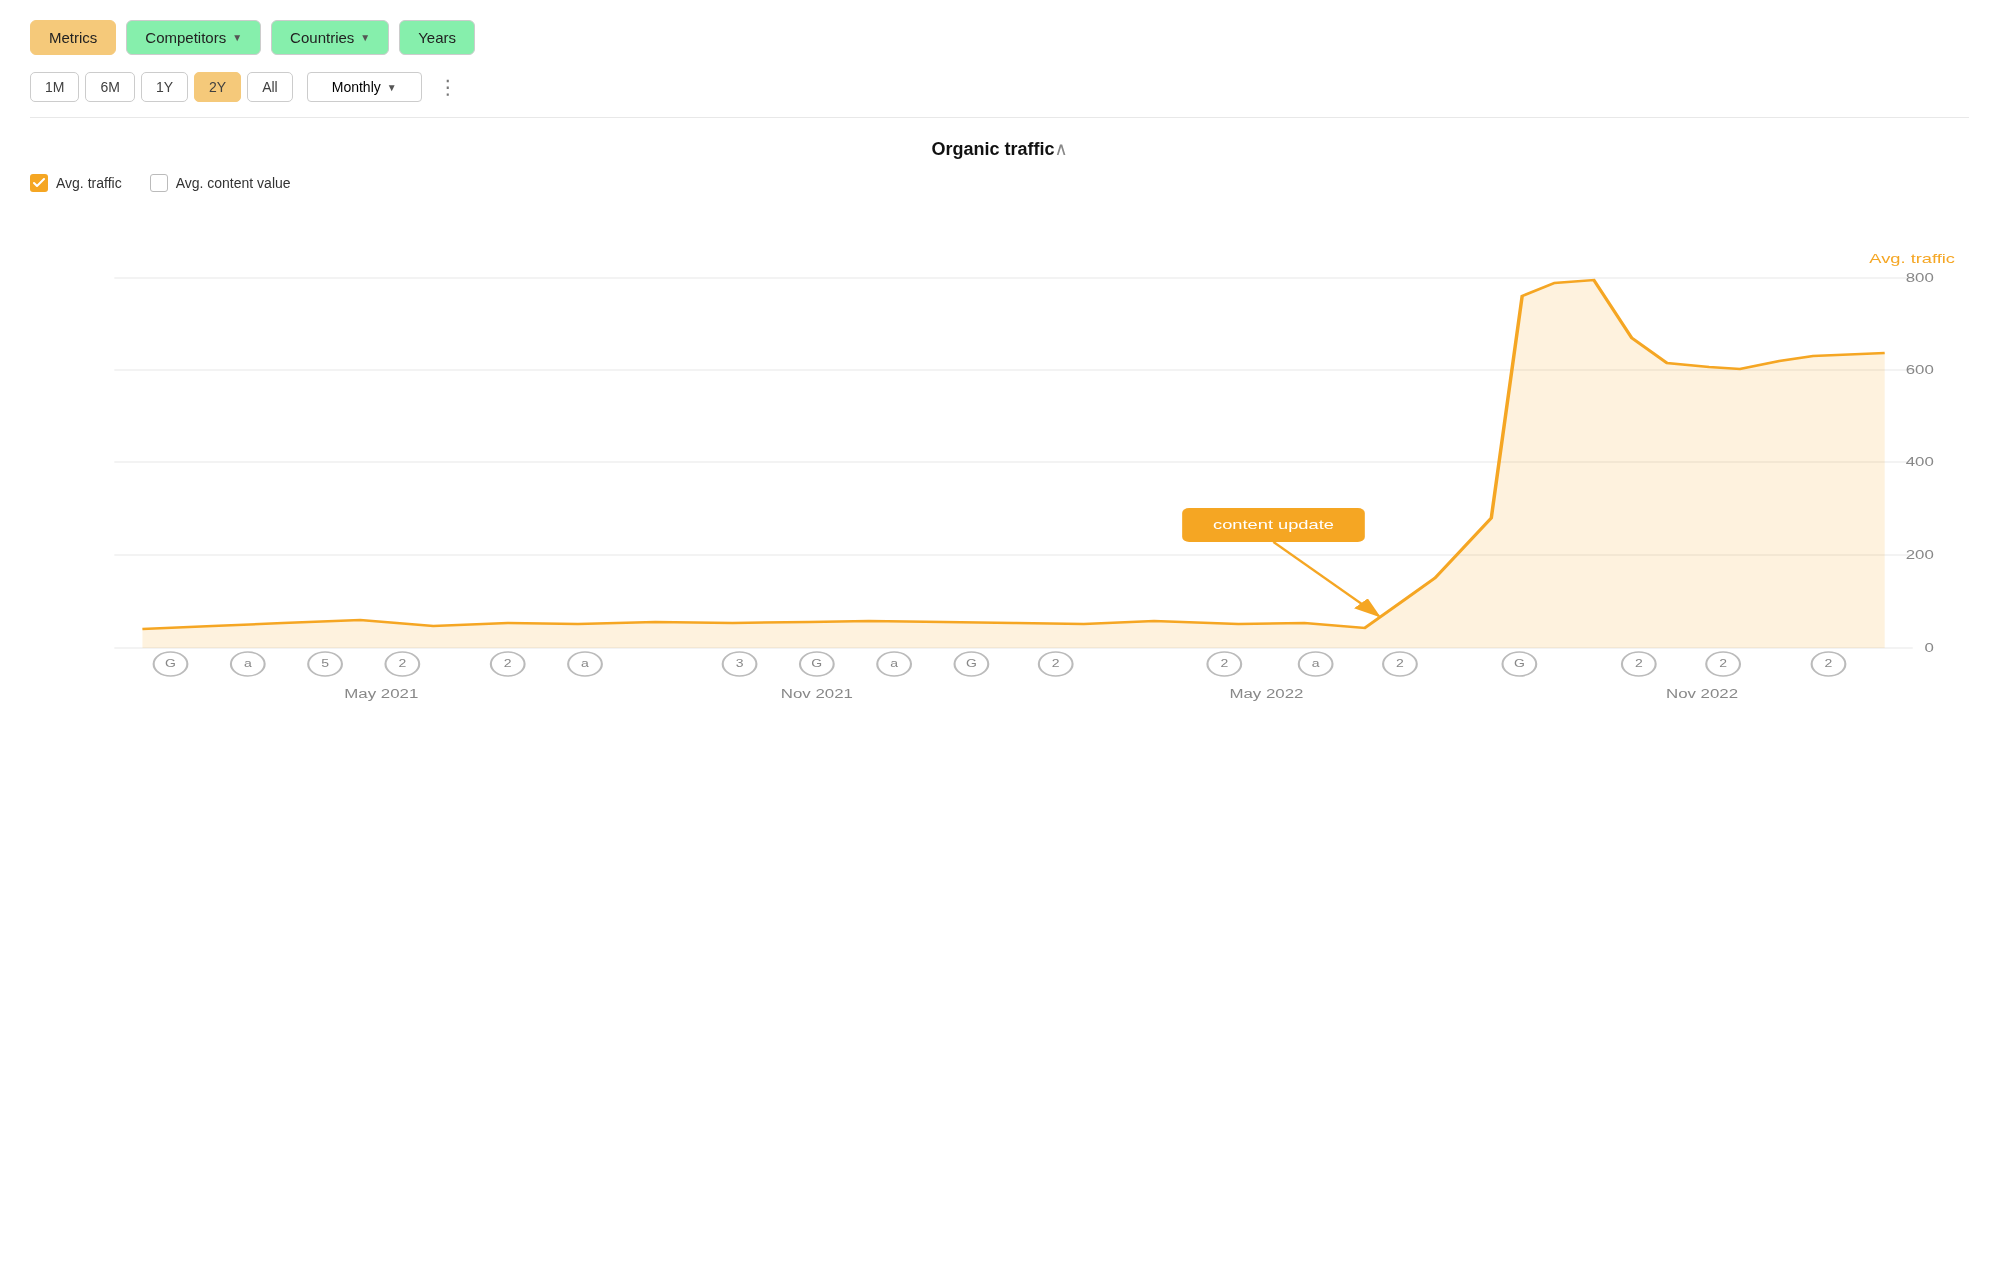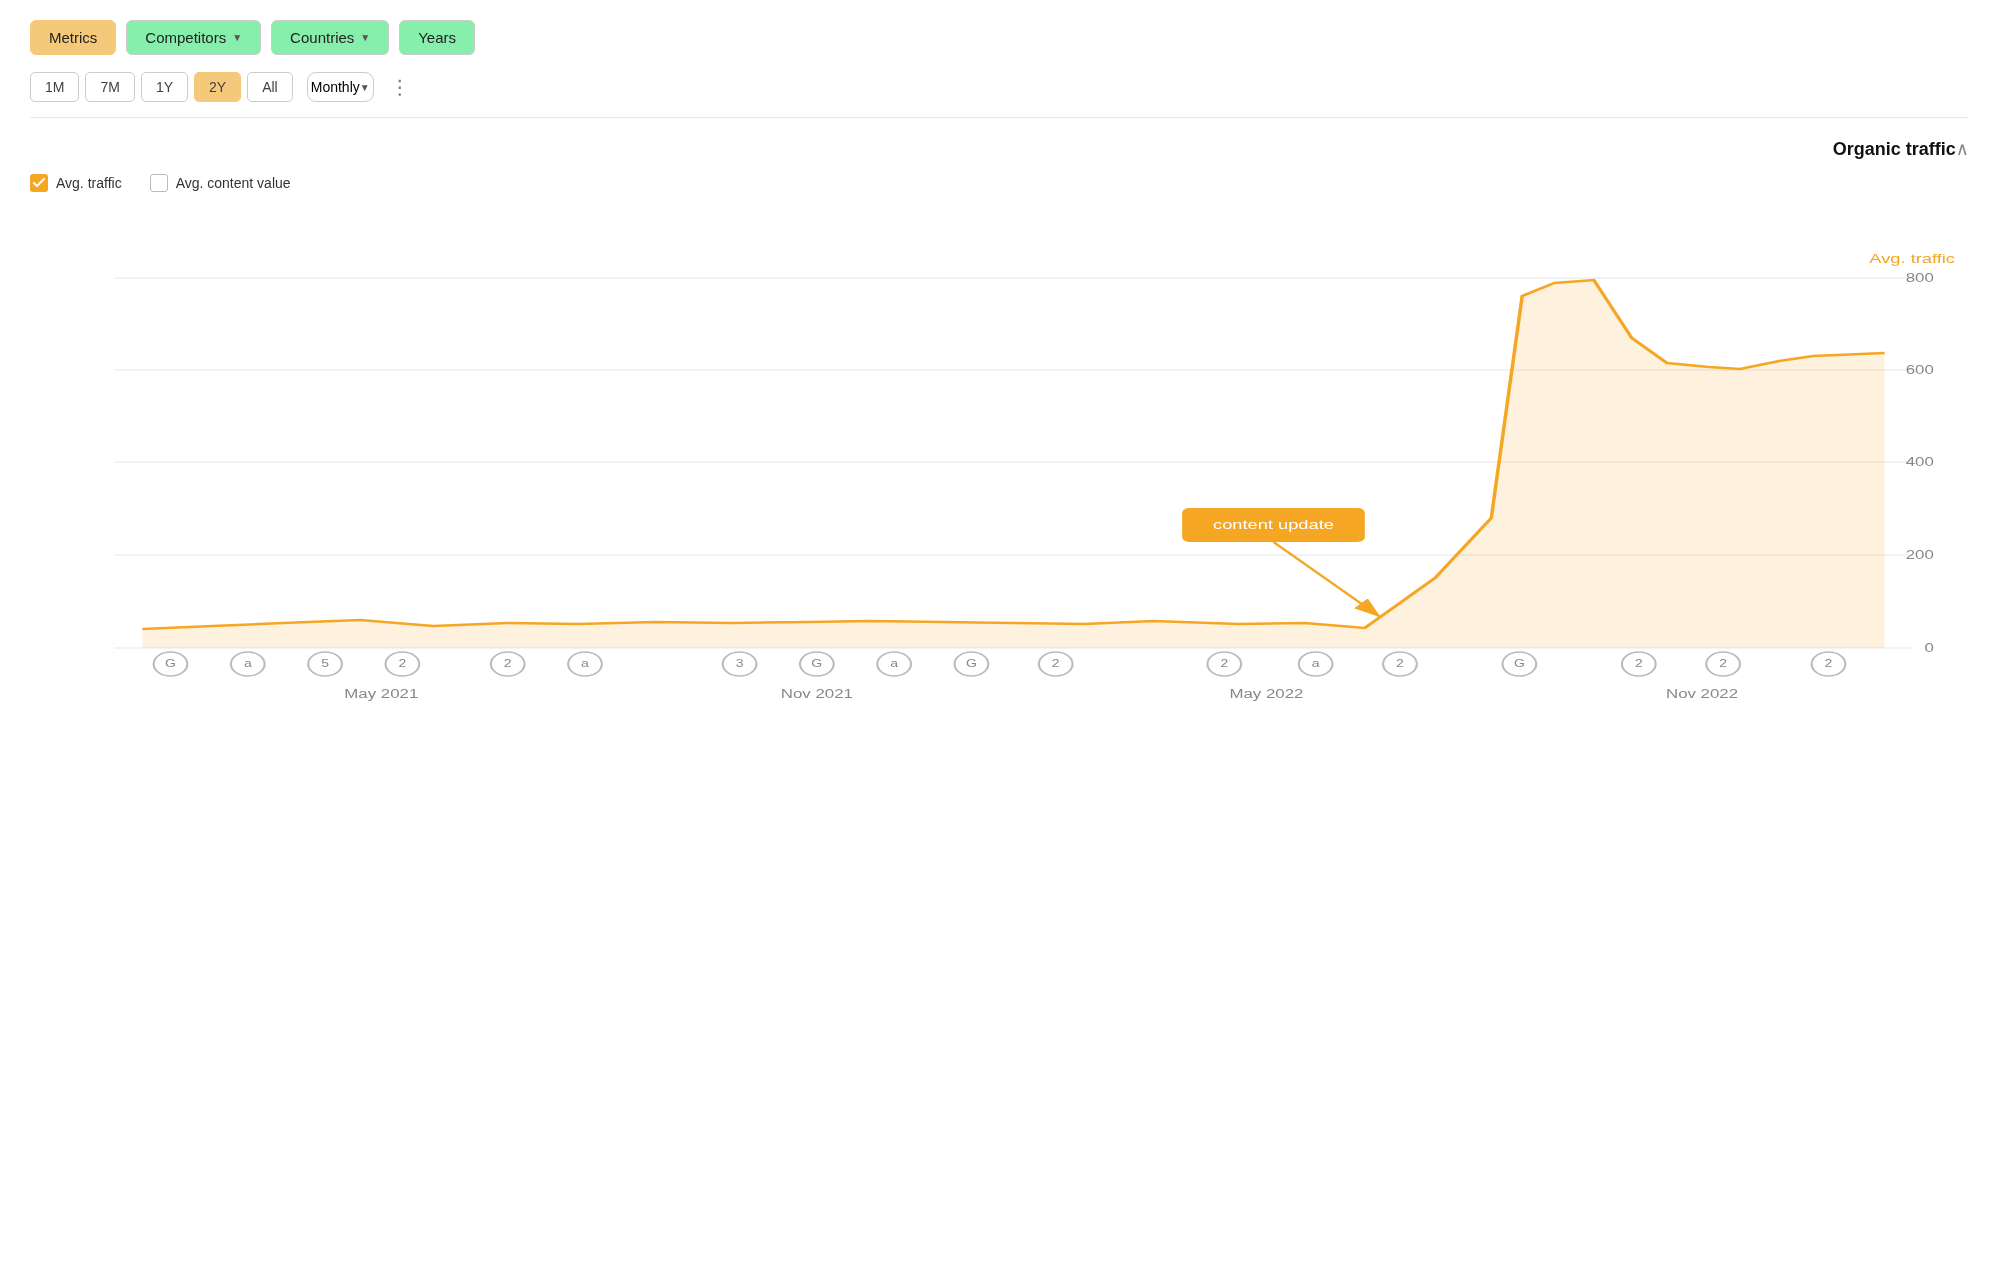--- a/index.html
+++ b/index.html
@@ -57,44 +57,45 @@
       font-size: 14px;
       cursor: pointer;
       color: #404040;
     }
     .range-btn.active {
       background: #f5c97a;
       border-color: #f5c97a;
       font-weight: 400;
     }
     .monthly-btn {
-      padding: 6px 3px;
+      padding: 6px 24px;
       border: 1.5px solid #ccc;
-      border-radius: 9px;
+      border-radius: 4px;
       background: #fff;
       font-size: 14px;
       cursor: pointer;
       display: flex;
       align-items: center;
+      gap: 6px;
       margin-left: 8px;
     }
     .dots-btn {
       padding: 4px 10px;
       border: none;
       background: none;
       font-size: 20px;
       cursor: pointer;
       color: #777;
       letter-spacing: 1px;
     }
 
     
     .section-header {
       display: flex;
-      justify-content: flex-end;
+      justify-content: center;
       align-items: center;
       margin-bottom: 14px;
       margin-top: 10px;
     }
     .section-title {
       font-size: 18px;
       font-weight: 700;
       color: #111;
     }
     .collapse-icon {
@@ -205,21 +206,21 @@
   <button class="toolbar-btn">
     <span>Years</span>
   </button>
 </div>
 
 <div class="range-row">
   <button class="range-btn">
     <span>1M</span>
   </button>
   <button class="range-btn">
-    <span>7M</span>
+    <span>6M</span>
   </button>
   <button class="range-btn">
     <span>1Y</span>
   </button>
   <button class="range-btn active">
     <span>2Y</span>
   </button>
   <button class="range-btn">
     <span>All</span>
   </button>

